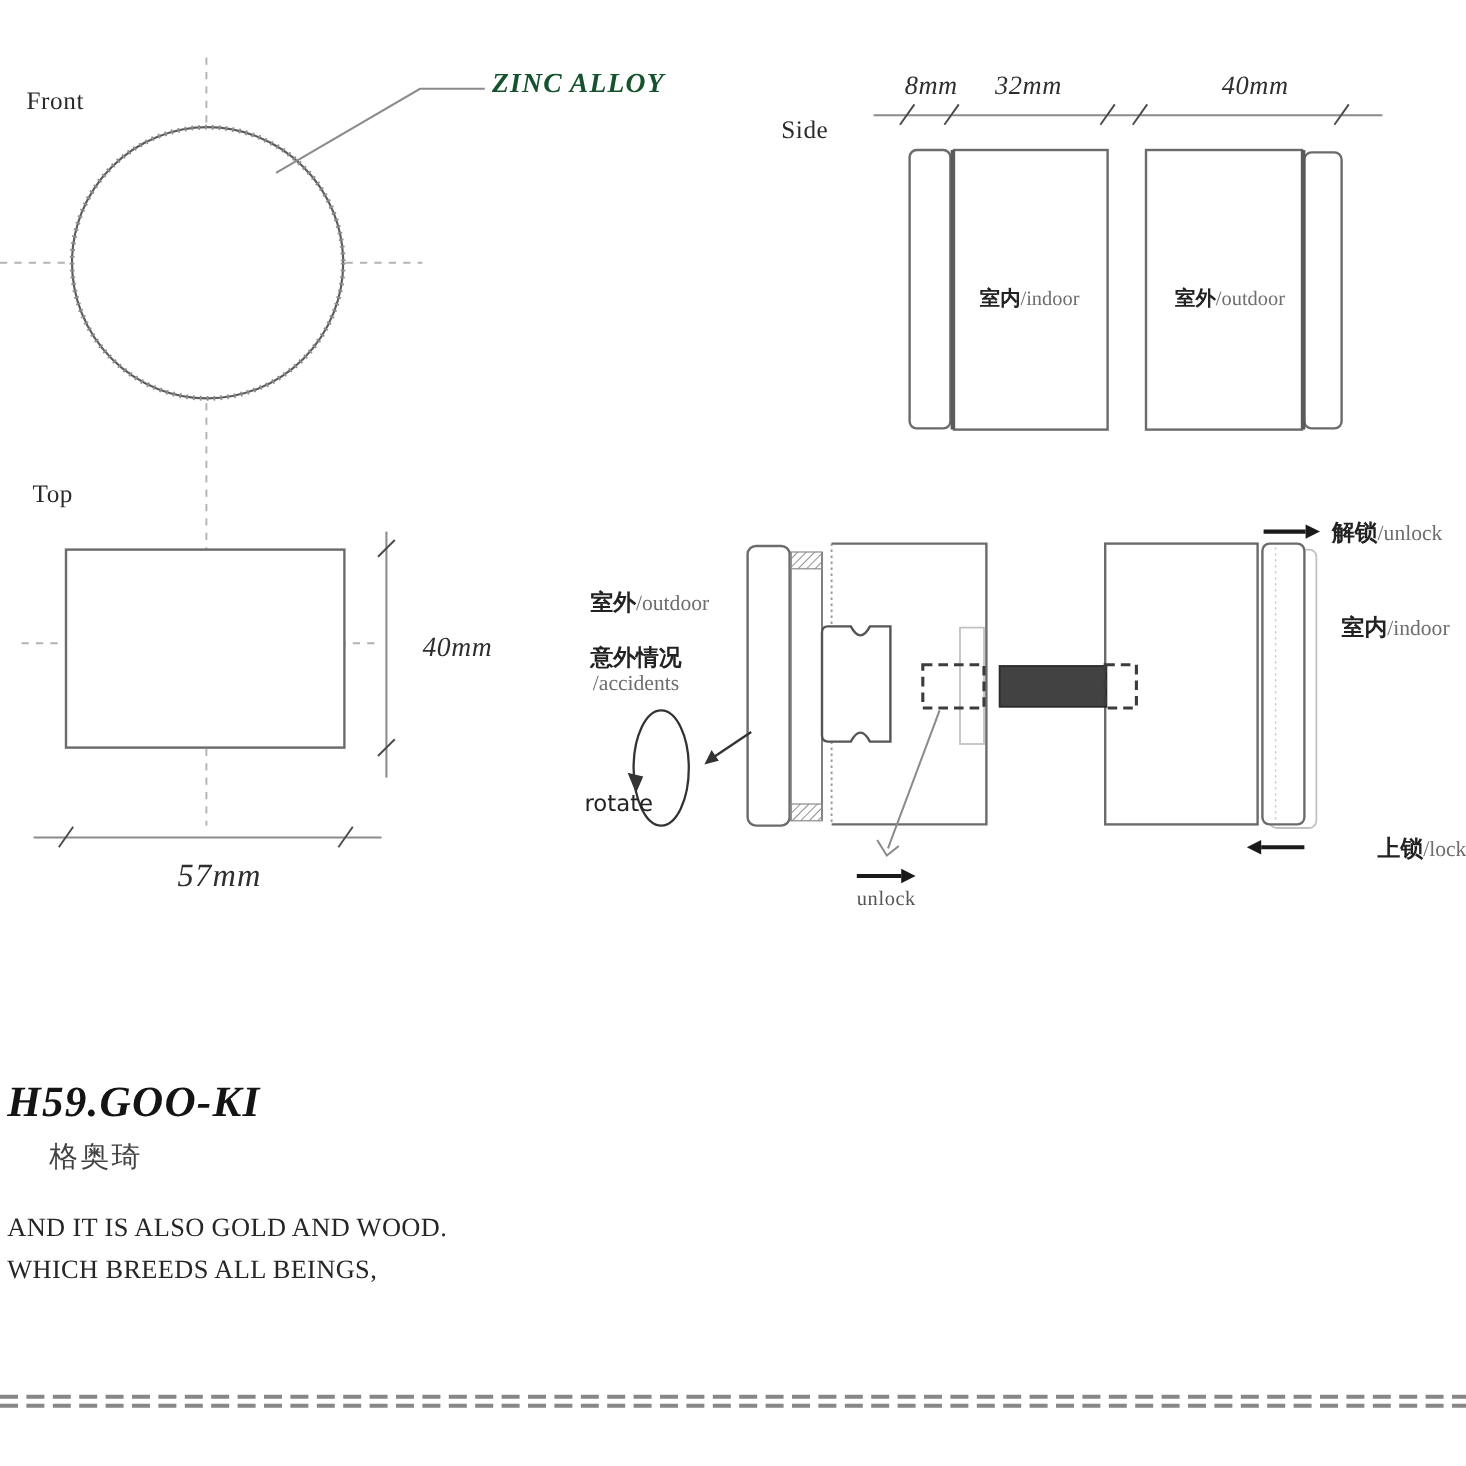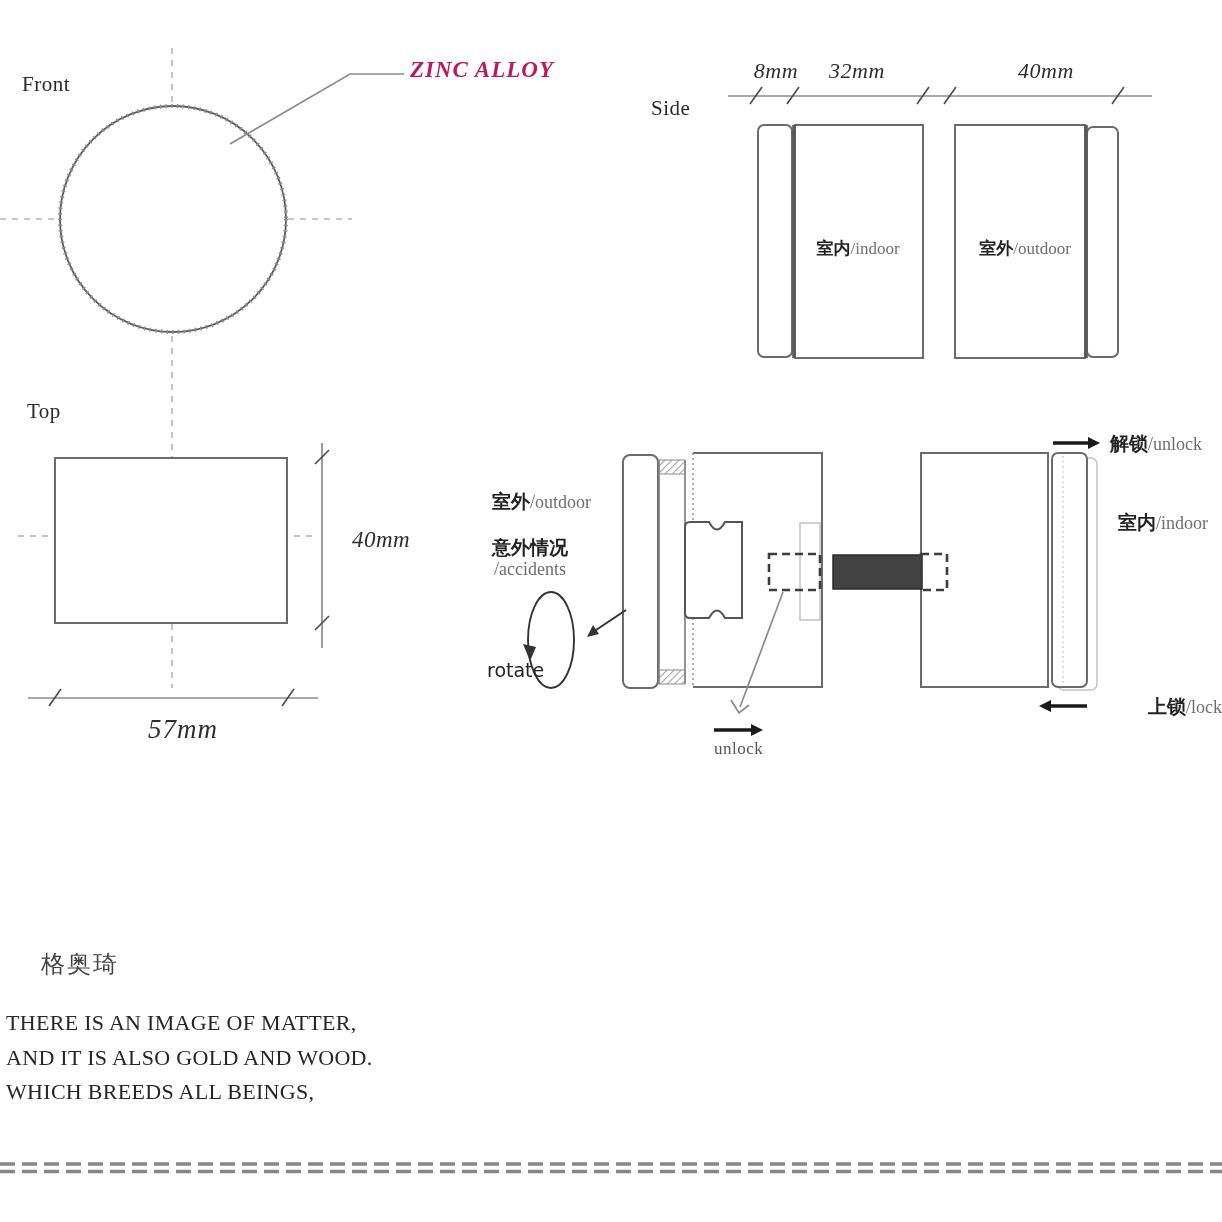--- a/index.html
+++ b/index.html
@@ -34,21 +34,21 @@
   .bold-head{fill:#1a1a1a;stroke:none;}
   .divider-ln{stroke:var(--divider-gray);stroke-width:3.3;stroke-dasharray:15 7;}
   .dotted-ln{stroke:#9a9a9a;stroke-width:1.6;stroke-dasharray:2 3;}
   .faint-dotted{stroke:#c8c8c8;stroke-width:1.2;stroke-dasharray:2 3;}
   
   .lbl{position:absolute;white-space:nowrap;color:var(--text-dark);}
   .ctr{transform:translateX(-50%);}
   .view-lbl{font-size:21px;letter-spacing:0.5px;color:#2a2a2a;}
   .dim-lbl{font-style:italic;font-size:22px;color:#2e2e2e;letter-spacing:0.5px;}
   .dim-lbl-big{font-style:italic;font-size:27px;color:#2e2e2e;letter-spacing:1px;}
-  .material-lbl{font-weight:700;font-style:italic;font-size:23px;letter-spacing:1px;color:#be185d;}
+  .material-lbl{font-weight:700;font-style:italic;font-size:23px;letter-spacing:1px;color:#14532d;}
   .cjk{font-family:"DejaVu Sans", sans-serif;font-weight:700;color:#222222;}
   .lat{font-family:Liberation Serif, serif;color:var(--text-soft);}
   .mix17 .cjk{font-size:17px;} .mix17 .lat{font-size:17px;}
   .mix19 .cjk{font-size:19px;} .mix19 .lat{font-size:18px;}
   .rotate-lbl{font-family:"DejaVu Sans", sans-serif;font-size:19px;color:#222222;}
   .unlock-small{font-size:17px;color:#555555;letter-spacing:0.5px;}
   .model-lbl{font-weight:700;font-style:italic;font-size:36px;letter-spacing:1px;color:#141414;}
   .cjkname-lbl{font-family:"DejaVu Sans", sans-serif;font-size:24px;font-weight:400;color:#434343;letter-spacing:2px;margin-left:36px;}
   .tagline{position:absolute;left:6px;top:1006px;font-size:22px;color:#262626;letter-spacing:0.3px;}
   .tagline div{line-height:34.5px;}
@@ -183,20 +183,20 @@
   <div class="lbl mix19" style="left:1110px;top:431px;">
     <span class="cjk">解锁</span><span class="lat">/unlock</span>
   </div>
   <div class="lbl mix19" style="left:1118px;top:510px;">
     <span class="cjk">室内</span><span class="lat">/indoor</span>
   </div>
   <div class="lbl mix19" style="left:1148px;top:694px;">
     <span class="cjk">上锁</span><span class="lat">/locked</span>
   </div>
 
+  <div class="lbl model-lbl" style="left:6px;top:897px;">H59.GOO-KI</div>
   <div class="lbl cjkname-lbl" style="left:5px;top:948px;">格奥琦</div>
   <div class="tagline">
-    <div>THERE IS AN IMAGE OF MATTER,</div>
     <div>AND IT IS ALSO GOLD AND WOOD.</div>
     <div>WHICH BREEDS ALL BEINGS,</div>
   </div>
 
 </div>
 
 </body></html>

